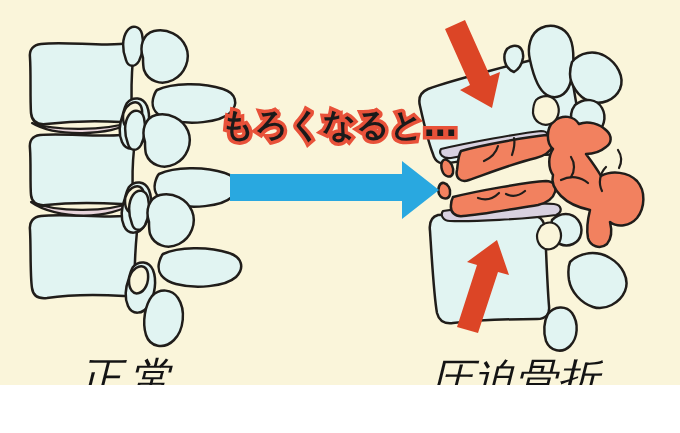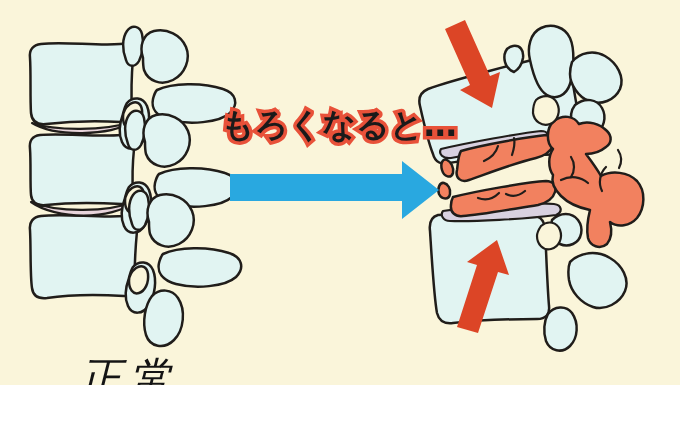--- a/index.html
+++ b/index.html
@@ -105,14 +105,15 @@
     <polygon class="flat" points="445,29 470,85 460,90 492,108 500,72 490,76 465,20" fill="#dc4526"></polygon>
     <polygon class="flat" points="478,333 498,272 509,275 497,240 467,262 477,265 457,327" fill="#dc4526"></polygon>
   </svg>
 
   <div class="caption">
     <span class="stroke-layer">もろくなると…</span>
     <span class="fill-layer">もろくなると…</span>
   </div>
 
   <div class="label label-normal">正常</div>
+  <div class="label label-fracture">圧迫骨折</div>
 
 </div>
 
 </body></html>

